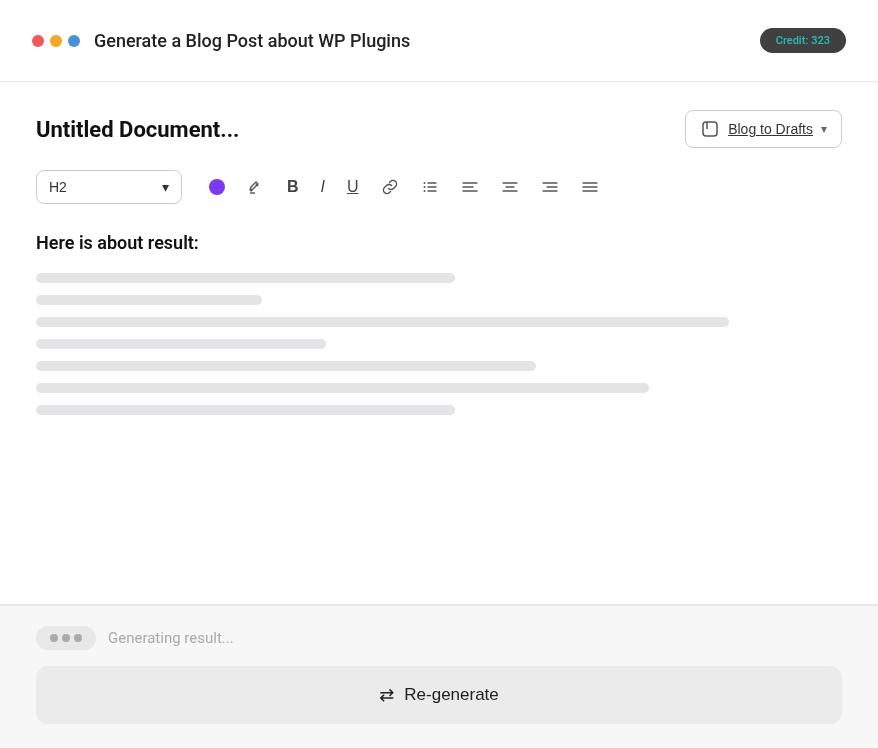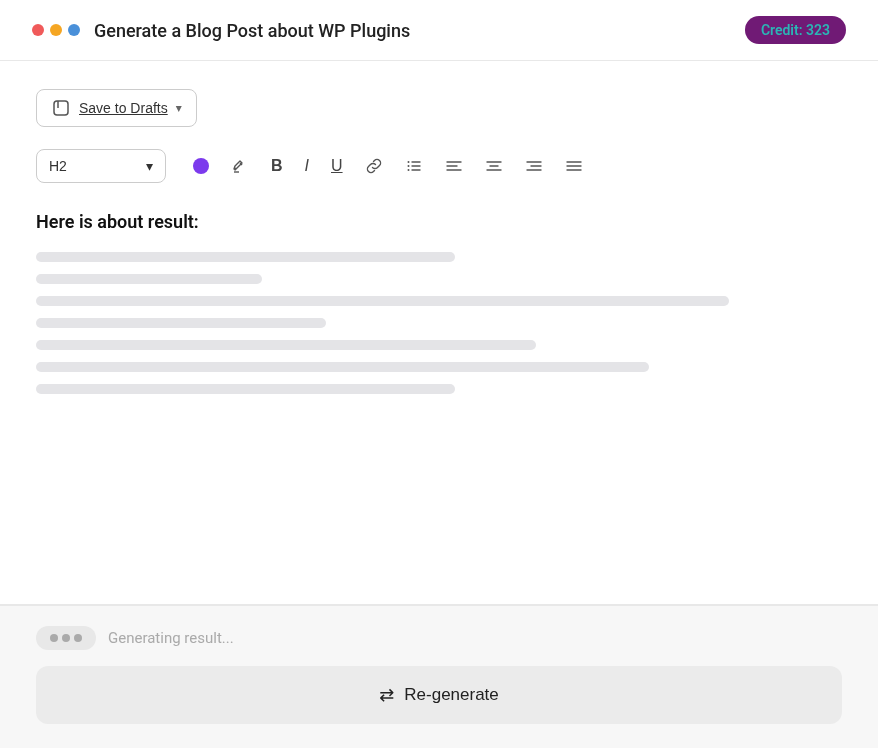--- a/index.html
+++ b/index.html
@@ -10,21 +10,21 @@
       min-height: 748px;
       display: flex;
       flex-direction: column;
     }
 
     
     .header {
       display: flex;
       align-items: center;
       justify-content: space-between;
-      padding: 16px 32px;
+      padding: 28px 32px;
       border-bottom: 1px solid #e8e8e8;
     }
     .header-left {
       display: flex;
       align-items: center;
       gap: 14px;
     }
     .dots-group {
       display: flex;
       gap: 6px;
@@ -36,25 +36,25 @@
     }
     .dot-red { background: #f05a5a; }
     .dot-yellow { background: #f5a623; }
     .dot-blue { background: #4a90d9; }
     .header-title {
       font-size: 18px;
       font-weight: 500;
       color: #222;
     }
     .credit-badge {
-      background: #701a75;
+      background: #404040;
       color: #2bb5b5;
       border-radius: 20px;
       padding: 6px 16px;
-      font-size: 14px;
+      font-size: 11px;
       font-weight: 600;
       text-align: center;
     }
 
     
     .content-area {
       flex: 1;
       padding: 0;
       display: flex;
       flex-direction: column;
@@ -114,21 +114,21 @@
       gap: 10px;
       margin-bottom: 28px;
     }
     .heading-select {
       display: flex;
       align-items: center;
       justify-content: space-between;
       border: 1px solid #ccc;
       border-radius: 8px;
       padding: 8px 12px;
-      width: 130px;
+      width: 146px;
       background: #fff;
       cursor: pointer;
       font-size: 14px;
       color: #333;
     }
     .toolbar-divider {
       width: 1px;
       height: 24px;
       background: transparent;
     }
@@ -240,28 +240,29 @@
     <span class="header-title">Generate a Blog Post about WP Plugins</span>
   </div>
   <div class="credit-badge">Credit: 323</div>
 </div>
 
 <div class="content-area">
 
   <div class="document-section">
 
     <div class="doc-header">
+      <span class="doc-title">Untitled Document...</span>
       <button class="save-drafts-btn">
         <span class="save-icon">
           <svg width="20" height="20" viewBox="0 0 20 20" fill="none" xmlns="http://www.w3.org/2000/svg">
             <rect x="3" y="3" width="14" height="14" rx="3" stroke="#555" stroke-width="1.5" fill="none"></rect>
             <line x1="7" y1="3" x2="7" y2="10" stroke="#555" stroke-width="1.5"></line>
           </svg>
         </span>
-        <span class="save-drafts-label">Save to Drafts</span>
+        <span class="save-drafts-label">Blog to Drafts</span>
         <span class="save-drafts-chevron">▾</span>
       </button>
     </div>
 
     <div class="toolbar">
       <button class="heading-select">
         <span>H2</span>
         <span>▾</span>
       </button>
       <div class="toolbar-divider"></div>

